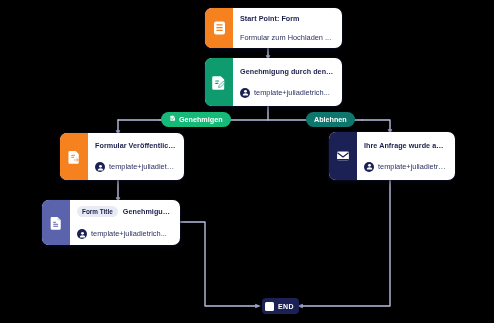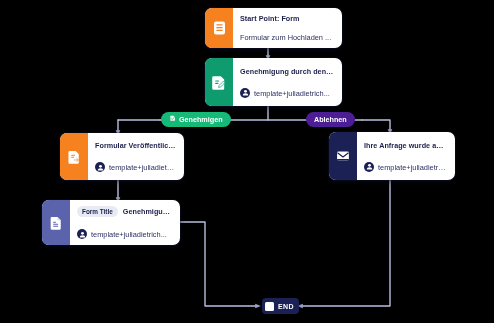--- a/index.html
+++ b/index.html
@@ -51,21 +51,21 @@
     font-size: 7.2px;
     font-weight: bold;
     color: #1b1f4b;
     letter-spacing: 0.05px;
     white-space: nowrap;
     overflow: hidden;
     text-overflow: ellipsis;
   }
   .node-sub {
     display: flex;
-    align-items: flex-end;
+    align-items: flex-start;
     gap: 4px;
     min-width: 0;
   }
   .node-sub-text {
     font-size: 7.4px;
     color: #2b3060;
     white-space: nowrap;
     overflow: hidden;
     text-overflow: ellipsis;
   }
@@ -104,21 +104,21 @@
     height: 15px;
     padding: 0 8px;
     border-radius: 9px;
     font-size: 7.2px;
     font-weight: bold;
     color: #ffffff;
     white-space: nowrap;
     z-index: 4;
   }
   .badge-approve { background: #17b978; }
-  .badge-reject  { background: #4c1d95; }
+  .badge-reject  { background: #0f766e; }
 
   
   .end-node {
     position: absolute;
     display: flex;
     align-items: center;
     background: #1b2154;
     border-radius: 4px;
     height: 16px;
     padding: 0 5px 0 3px;

